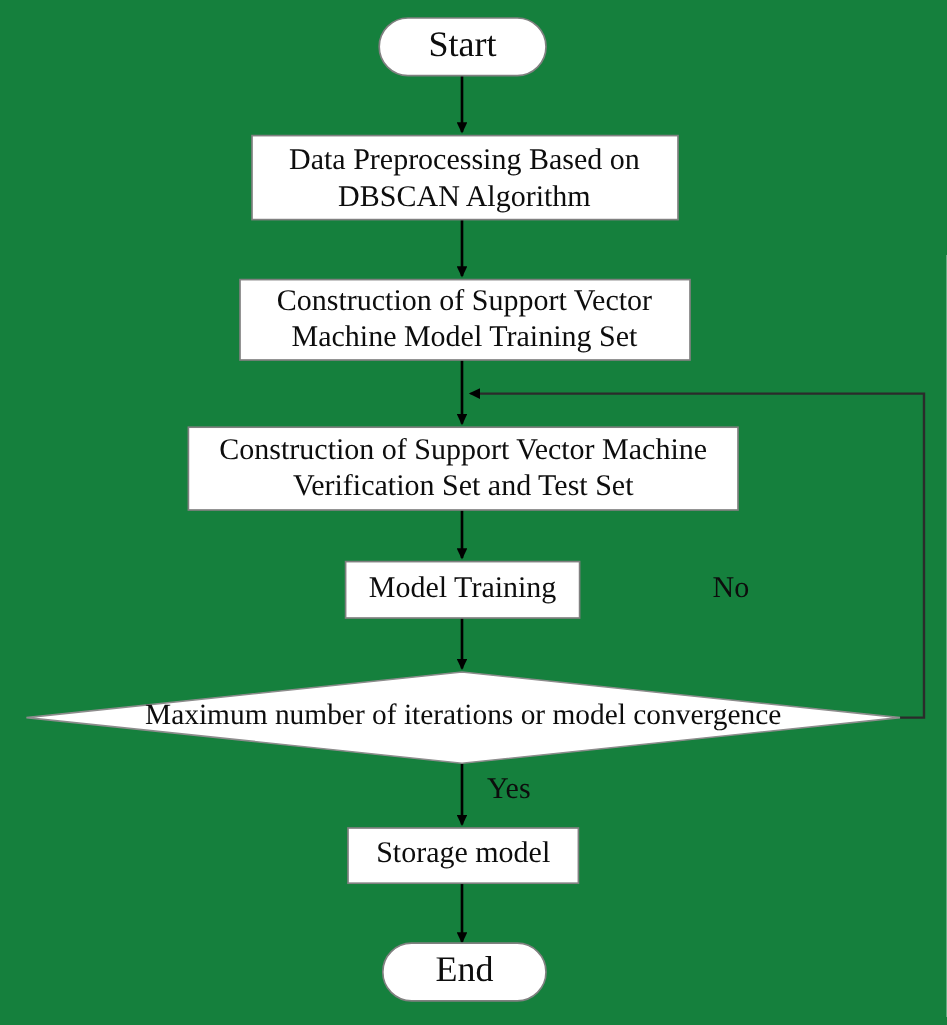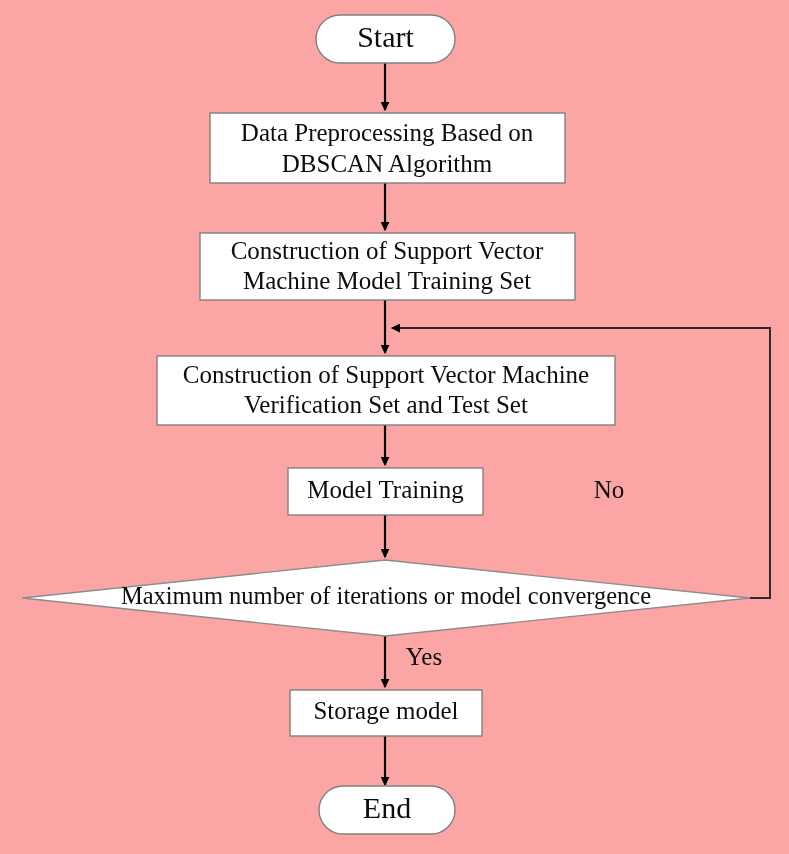--- a/index.html
+++ b/index.html
@@ -4,21 +4,21 @@
 <style>
   html, body {
     margin: 0;
     padding: 0;
     background: #ffffff;
   }
   #flowchart-root {
     position: relative;
     width: 789px;
     height: 854px;
-    background: #fca5a5;
+    background: #15803d;
     font-family: "Liberation Serif", "DejaVu Serif", serif;
     overflow: hidden;
   }
   svg#flow-svg {
     position: absolute;
     top: 0;
     left: 0;
     width: 789px;
     height: 854px;
   }

